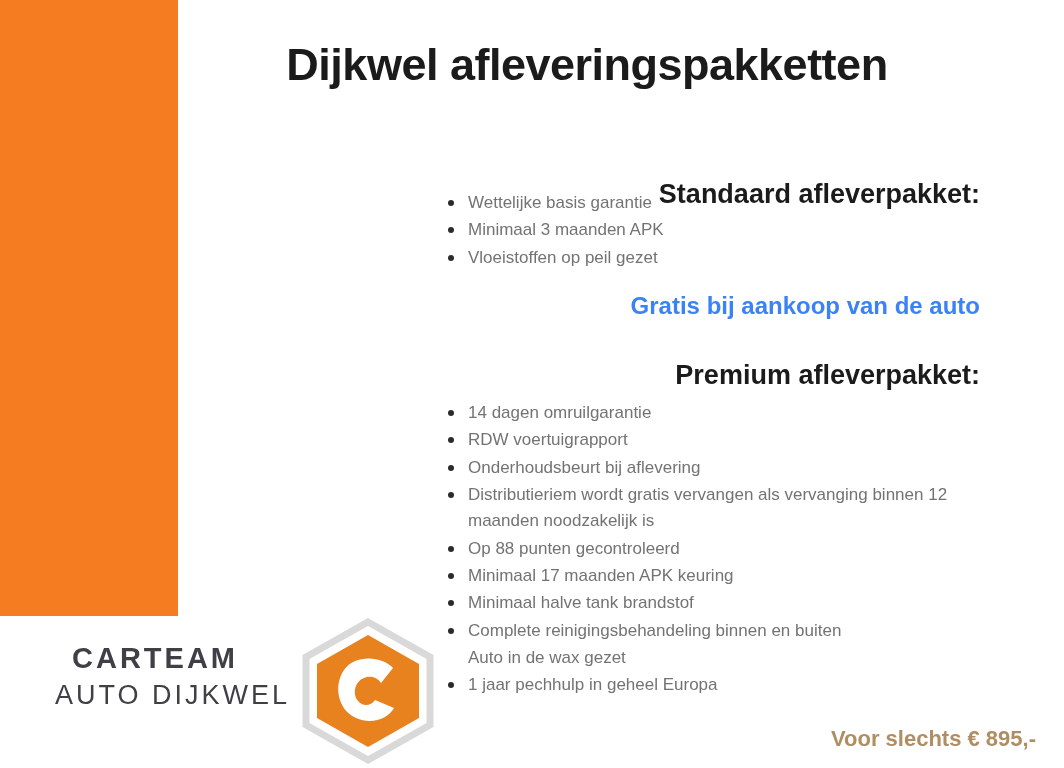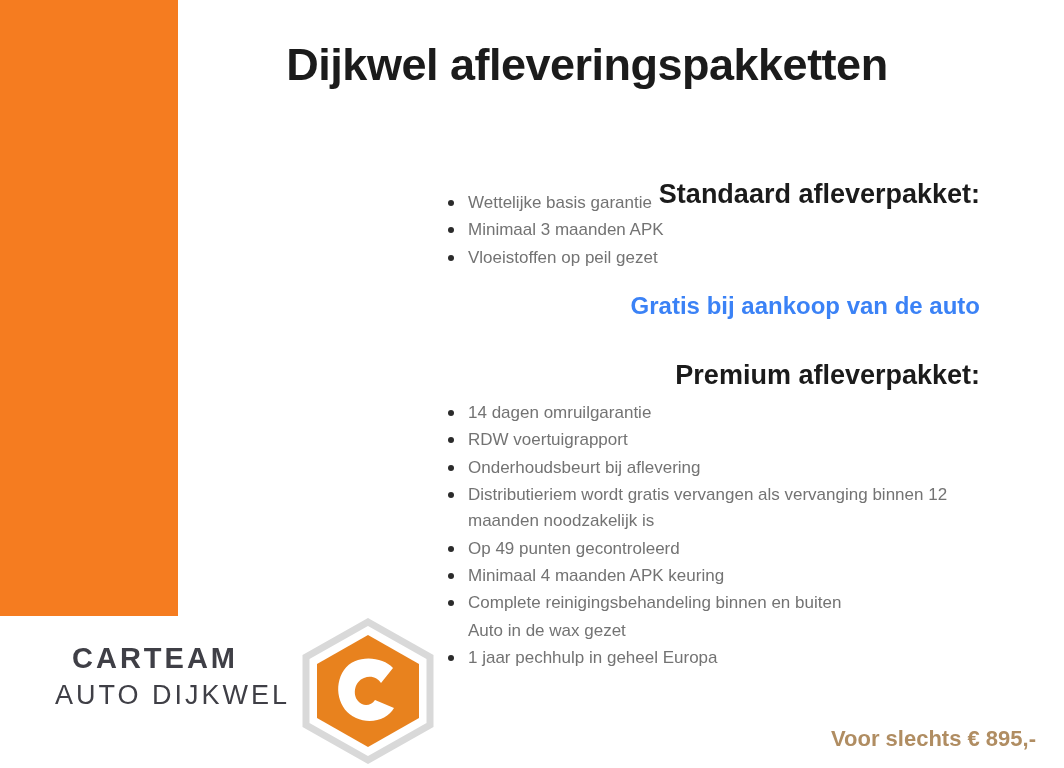--- a/index.html
+++ b/index.html
@@ -195,24 +195,27 @@
     <li>
       <span>RDW voertuigrapport</span>
     </li>
     <li>
       <span>Onderhoudsbeurt bij aflevering</span>
     </li>
     <li style="max-width:500px;">
       <span>Distributieriem wordt gratis vervangen als vervanging binnen 12 maanden noodzakelijk is</span>
     </li>
     <li>
-      <span>Op 49 punten gecontroleerd</span>
-    </li>
-    <li>
-      <span>Minimaal 4 maanden APK keuring</span>
+      <span>Op 88 punten gecontroleerd</span>
+    </li>
+    <li>
+      <span>Minimaal 17 maanden APK keuring</span>
+    </li>
+    <li>
+      <span>Minimaal halve tank brandstof</span>
     </li>
     <li>
       <span>Complete reinigingsbehandeling binnen en buiten</span>
     </li>
     <li class="nobullet">
       <span>Auto in de wax gezet</span>
     </li>
     <li>
       <span>1 jaar pechhulp in geheel Europa</span>
     </li>

